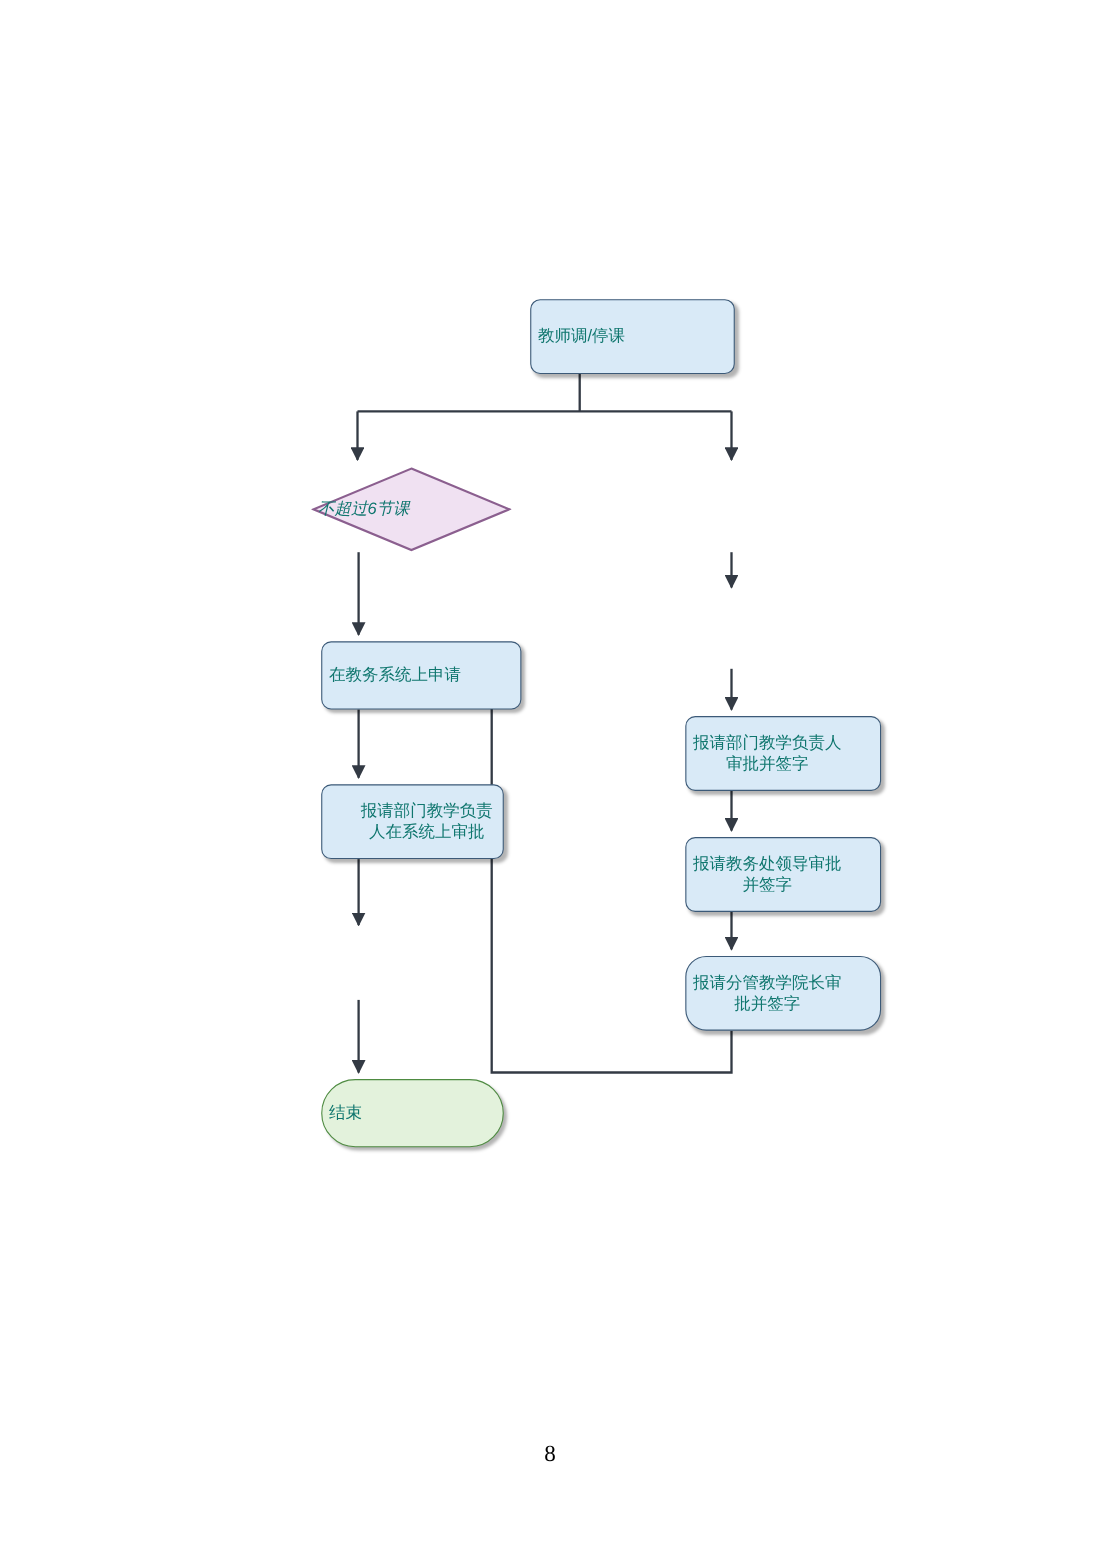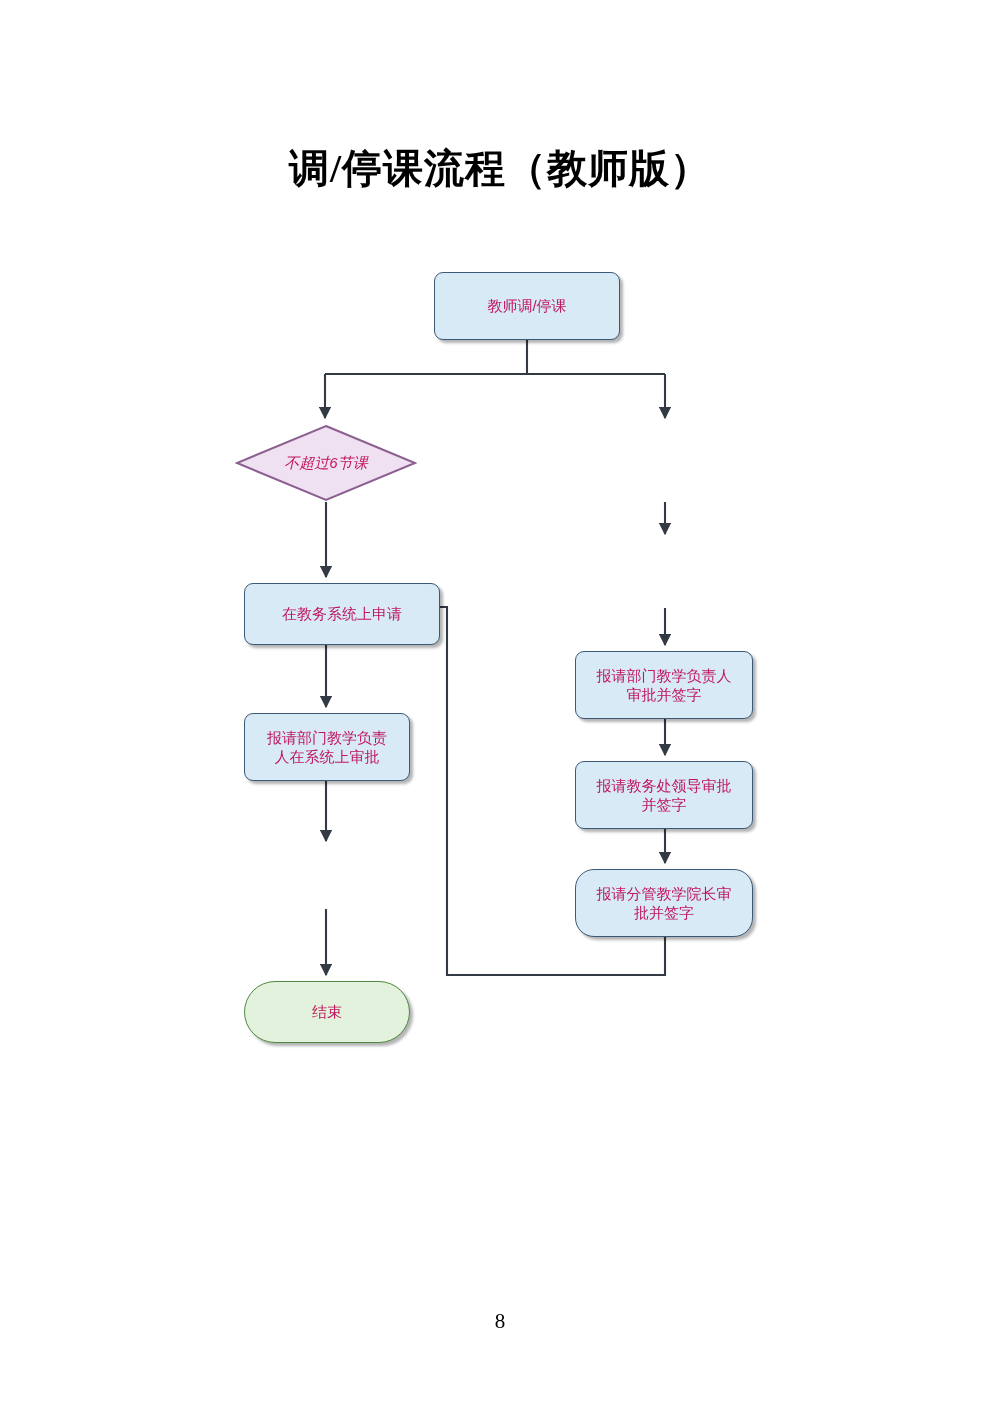--- a/index.html
+++ b/index.html
@@ -56,26 +56,27 @@
     width: 1000px;
     height: 1415px;
     pointer-events: none;
   }
 
   .node {
     position: absolute;
     box-sizing: border-box;
     display: flex;
     align-items: center;
-    justify-content: center;
+    justify-content: flex-start;
     text-align: center;
     line-height: 1.28;
     font-size: 15px;
-    color: #be185d;
+    color: #0f766e;
     z-index: 3;
+    margin-left: 48px;
   }
   .node .label {
     display: block;
     padding: 0 6px;
     white-space: pre-line;
   }
 
   
   .box {
     background: #d9eaf7;
@@ -107,21 +108,20 @@
   .diamond .label {
     position: relative;
     z-index: 2;
   }
 </style>
 </head>
 <body>
 
 <div id="page">
 
-  <div id="doc-title">调/停课流程（教师版）</div>
 
   <div id="flow">
 
     <svg id="edges" viewBox="0 0 1000 1415" width="1000" height="1415">
       <defs>
         <marker id="arrow" viewBox="0 0 10 10" refX="9" refY="5" markerWidth="6" markerHeight="6" orient="auto-start-reverse">
           <path d="M 0 0 L 10 5 L 0 10 z" fill="#333a44"></path>
         </marker>
       </defs>
       <g fill="none" stroke="#333a44" stroke-width="2.1">
@@ -152,25 +152,25 @@
     </div>
 
     <div class="node diamond" style="left:235px; top:424px; width:182px; height:78px;">
       <svg class="dia-shape" viewBox="0 0 182 78" preserveAspectRatio="none">
         <polygon points="91,2 180,39 91,76 2,39" fill="#f0e1f2" stroke="#8b5f8f" stroke-width="2"></polygon>
       </svg>
       <span class="label">不超过6节课</span>
     </div>
 
 
-    <div class="node box" style="left:244px; top:583px; width:196px; height:62px;">
+    <div class="node box" style="left:244px; top:583px; width:182px; height:62px;">
       <span class="label">在教务系统上申请</span>
     </div>
 
-    <div class="node box" style="left:244px; top:713px; width:166px; height:68px;">
+    <div class="node box" style="left:244px; top:713px; width:166px; height:68px;padding-left:29px;">
       <span class="label">报请部门教学负责
 人在系统上审批</span>
     </div>
 
 
     <div class="node stadium" style="left:244px; top:981px; width:166px; height:62px;">
       <span class="label">结束</span>
     </div>
 
 

